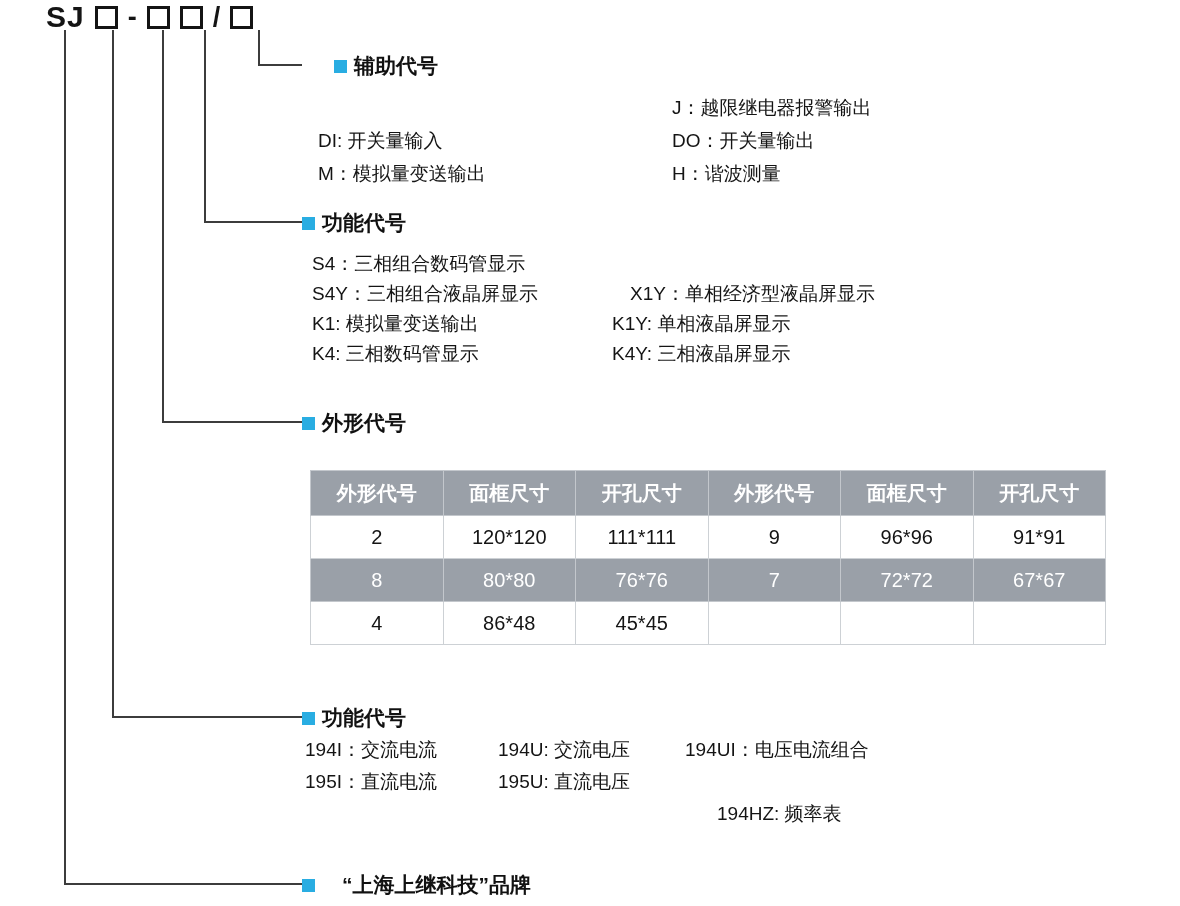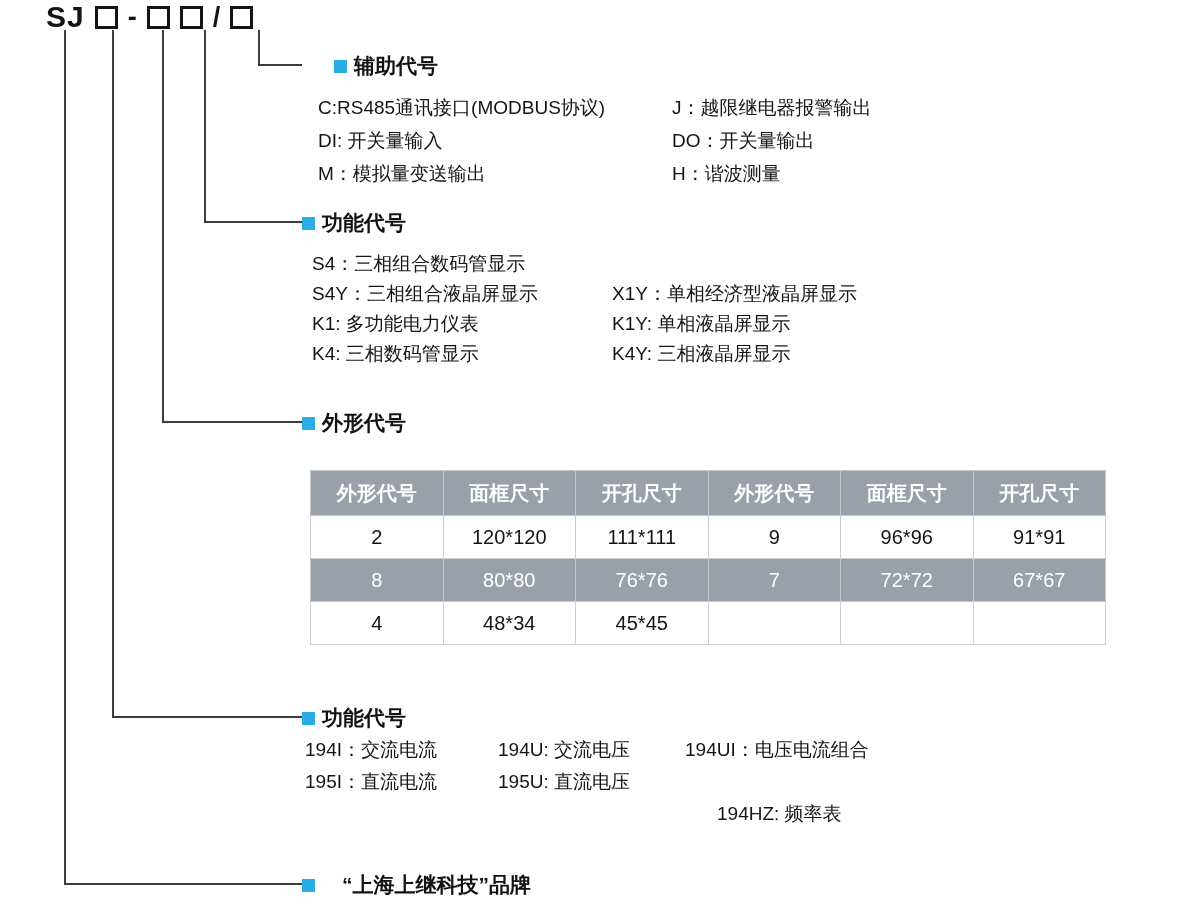--- a/index.html
+++ b/index.html
@@ -55,35 +55,34 @@
   <div class="connector" style="left:64px; top:30px; width:238px; height:855px;"></div>
   <div class="connector" style="left:112px; top:30px; width:190px; height:688px;"></div>
   <div class="connector" style="left:162px; top:30px; width:140px; height:393px;"></div>
   <div class="connector" style="left:204px; top:30px; width:98px; height:193px;"></div>
   <div class="connector" style="left:258px; top:30px; width:44px; height:36px;"></div>
 
   <div class="heading" style="left:302px; top:54px;padding-left:32px;">
     <span class="bullet"></span>
     <span class="htext">辅助代号</span>
   </div>
-  <span class="item" style="left:318px; top:97px;">C:RS485通讯接口(MODBUS协议)</span>
   <span class="item" style="left:672px; top:97px;">J：越限继电器报警输出</span>
   <span class="item" style="left:318px; top:130px;">DI: 开关量输入</span>
   <span class="item" style="left:672px; top:130px;">DO：开关量输出</span>
   <span class="item" style="left:318px; top:163px;">M：模拟量变送输出</span>
   <span class="item" style="left:672px; top:163px;">H：谐波测量</span>
 
   <div class="heading" style="left:302px; top:211px;">
     <span class="bullet"></span>
     <span class="htext">功能代号</span>
   </div>
   <span class="item" style="left:312px; top:253px;">S4：三相组合数码管显示</span>
   <span class="item" style="left:312px; top:283px;">S4Y：三相组合液晶屏显示</span>
-  <span class="item" style="left:612px; top:283px;">X1Y：单相经济型液晶屏显示</span>
-  <span class="item" style="left:312px; top:313px;">K1: 多功能电力仪表</span>
+  <span class="item" style="left:630px; top:283px;">X1Y：单相经济型液晶屏显示</span>
+  <span class="item" style="left:312px; top:313px;">K1: 模拟量变送输出</span>
   <span class="item" style="left:612px; top:313px;">K1Y: 单相液晶屏显示</span>
   <span class="item" style="left:312px; top:343px;">K4: 三相数码管显示</span>
   <span class="item" style="left:612px; top:343px;">K4Y: 三相液晶屏显示</span>
 
   <div class="heading" style="left:302px; top:411px;">
     <span class="bullet"></span>
     <span class="htext">外形代号</span>
   </div>
   <table class="shape-table">
     <thead>
@@ -108,21 +107,21 @@
       <tr class="gray">
         <td>8</td>
         <td>80*80</td>
         <td>76*76</td>
         <td>7</td>
         <td>72*72</td>
         <td>67*67</td>
       </tr>
       <tr>
         <td>4</td>
-        <td>48*34</td>
+        <td>86*48</td>
         <td>45*45</td>
         <td></td>
         <td></td>
         <td></td>
       </tr>
     </tbody>
   </table>
 
   <div class="heading" style="left:302px; top:706px;">
     <span class="bullet"></span>

